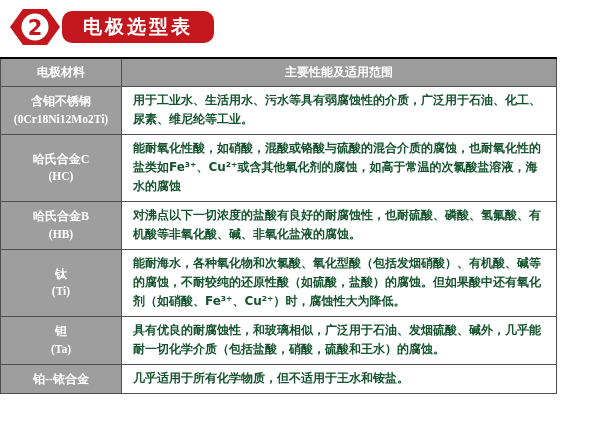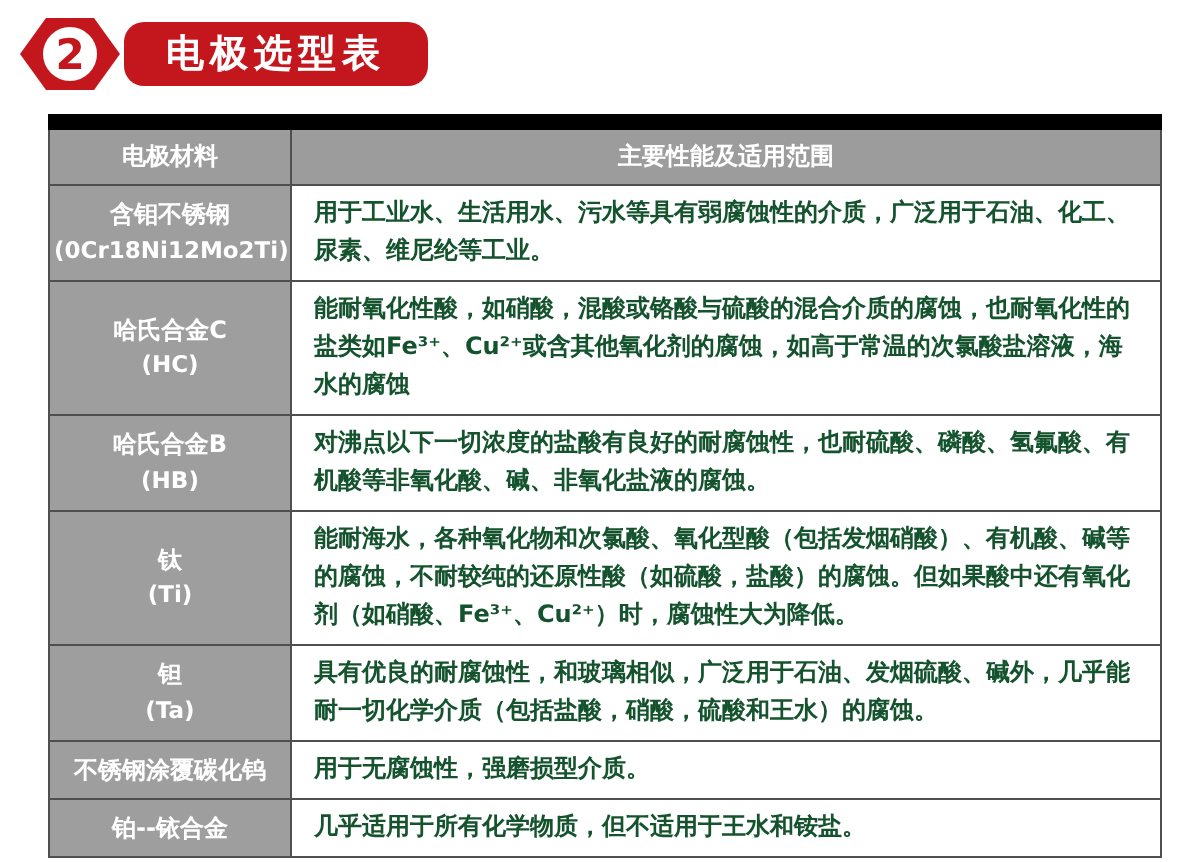--- a/index.html
+++ b/index.html
@@ -15,33 +15,33 @@
   .banner {
     position:absolute; left:62px; top:11px; width:152px; height:32px;
     background:#c4171d; border-radius:10px;
     display:flex; align-items:center; justify-content:center;
     color:#ffffff; font-weight:bold; font-size:19px; letter-spacing:3px;
   }
 
   
   table.electrode {
     border-collapse:collapse; table-layout:fixed;
-    margin-left:24px; width:557px;
-    border-top:8px solid #000000;
+    width:557px;
+    border-top:2px solid #000000;
   }
   table.electrode th, table.electrode td { border:1px solid #4f4f4f; }
   table.electrode thead th {
     background:#9c9c9c; color:#ffffff; font-size:12px; font-weight:bold;
     padding:5px 4px; text-align:center;
   }
   col.c-material { width:121px; }
   td.material {
     background:#9e9e9e; color:#ffffff; font-weight:bold;
     font-size:12px; line-height:1.55; text-align:center;
-    padding:3px 2px; vertical-align:middle;
+    padding:3px 2px; vertical-align:middle;font-family:Liberation Serif, serif;
   }
   td.material .sub { display:block; font-size:11.5px; }
   td.desc {
     color:#14532d; font-weight:bold; font-size:12px;
     line-height:19px; padding:4px 9px 5px 11px; vertical-align:middle;
     background:#ffffff;
   }
 </style>
 </head>
 <body>
@@ -101,27 +101,20 @@
       </tr>
       <tr>
         <td class="material">
           <span>钽</span>
           <span class="sub">(Ta)</span>
         </td>
         <td class="desc">具有优良的耐腐蚀性，和玻璃相似，广泛用于石油、发烟硫酸、碱外，几乎能耐一切化学介质（包括盐酸，硝酸，硫酸和王水）的腐蚀。</td>
       </tr>
       <tr>
         <td class="material">
-          <span>不锈钢涂覆碳化钨</span>
-          <span class="sub"></span>
-        </td>
-        <td class="desc">用于无腐蚀性，强磨损型介质。</td>
-      </tr>
-      <tr>
-        <td class="material">
           <span>铂--铱合金</span>
           <span class="sub"></span>
         </td>
         <td class="desc">几乎适用于所有化学物质，但不适用于王水和铵盐。</td>
       </tr>
     </tbody>
   </table>
 
 </div>
 

